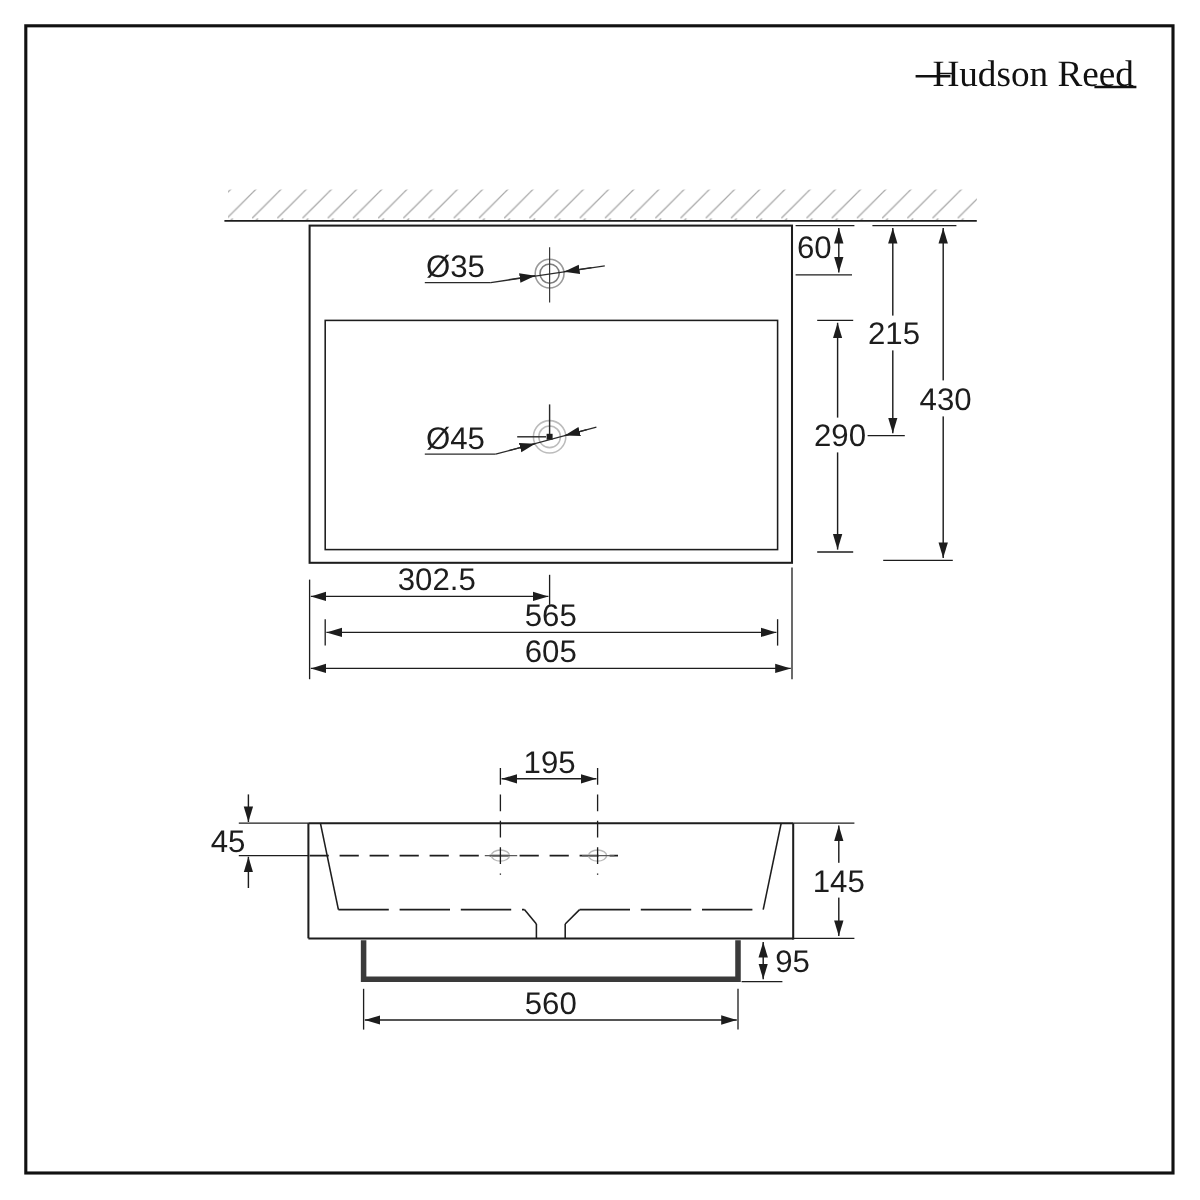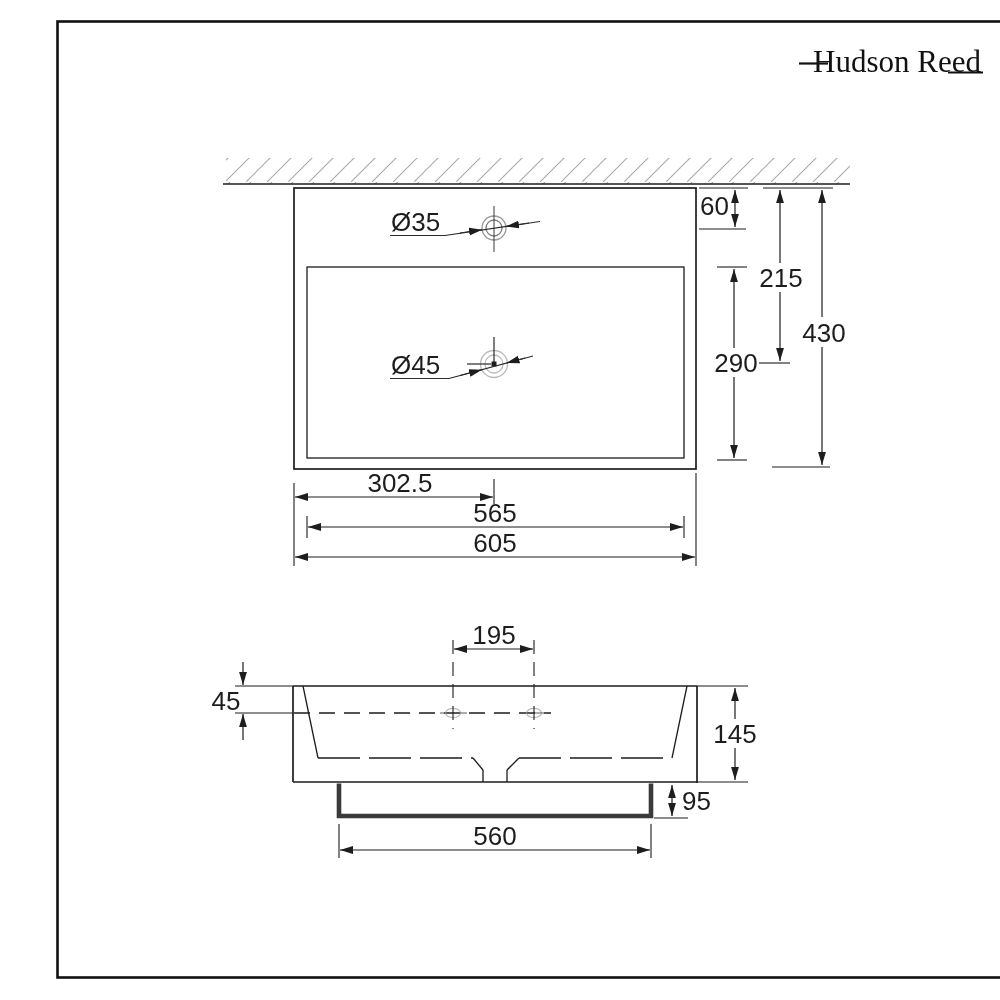--- a/index.html
+++ b/index.html
@@ -1,16 +1,16 @@
 <!DOCTYPE html>
 <html><head>
 <meta charset="utf-8">
 <style>
   html,body{margin:0;padding:0;background:#fff;}
-  .page{width:904px;height:1000px;position:relative;background:#fff;padding-left:36px;}
+  .page{width:904px;height:1000px;position:relative;background:#fff;}
   svg{display:block;}
   .dim-text{font-family:"Liberation Sans","DejaVu Sans",sans-serif;font-size:26px;fill:#1d1d1d;}
   .dim-text-mid{font-family:"Liberation Sans","DejaVu Sans",sans-serif;font-size:26px;fill:#1d1d1d;text-anchor:middle;}
   .dim-text-end{font-family:"Liberation Sans","DejaVu Sans",sans-serif;font-size:26px;fill:#1d1d1d;text-anchor:end;}
   .logo-text{font-family:"Liberation Serif","DejaVu Serif",serif;font-size:31px;fill:#111;}
   .outline{stroke:#1d1d1d;stroke-width:1.7;fill:none;}
   .thin{stroke:#1d1d1d;stroke-width:1.3;fill:none;}
   .dimline{stroke:#1d1d1d;stroke-width:1.2;fill:none;}
   .extline{stroke:#1d1d1d;stroke-width:1.1;fill:none;}
   .leader{stroke:#2a2a2a;stroke-width:1.1;fill:none;}

